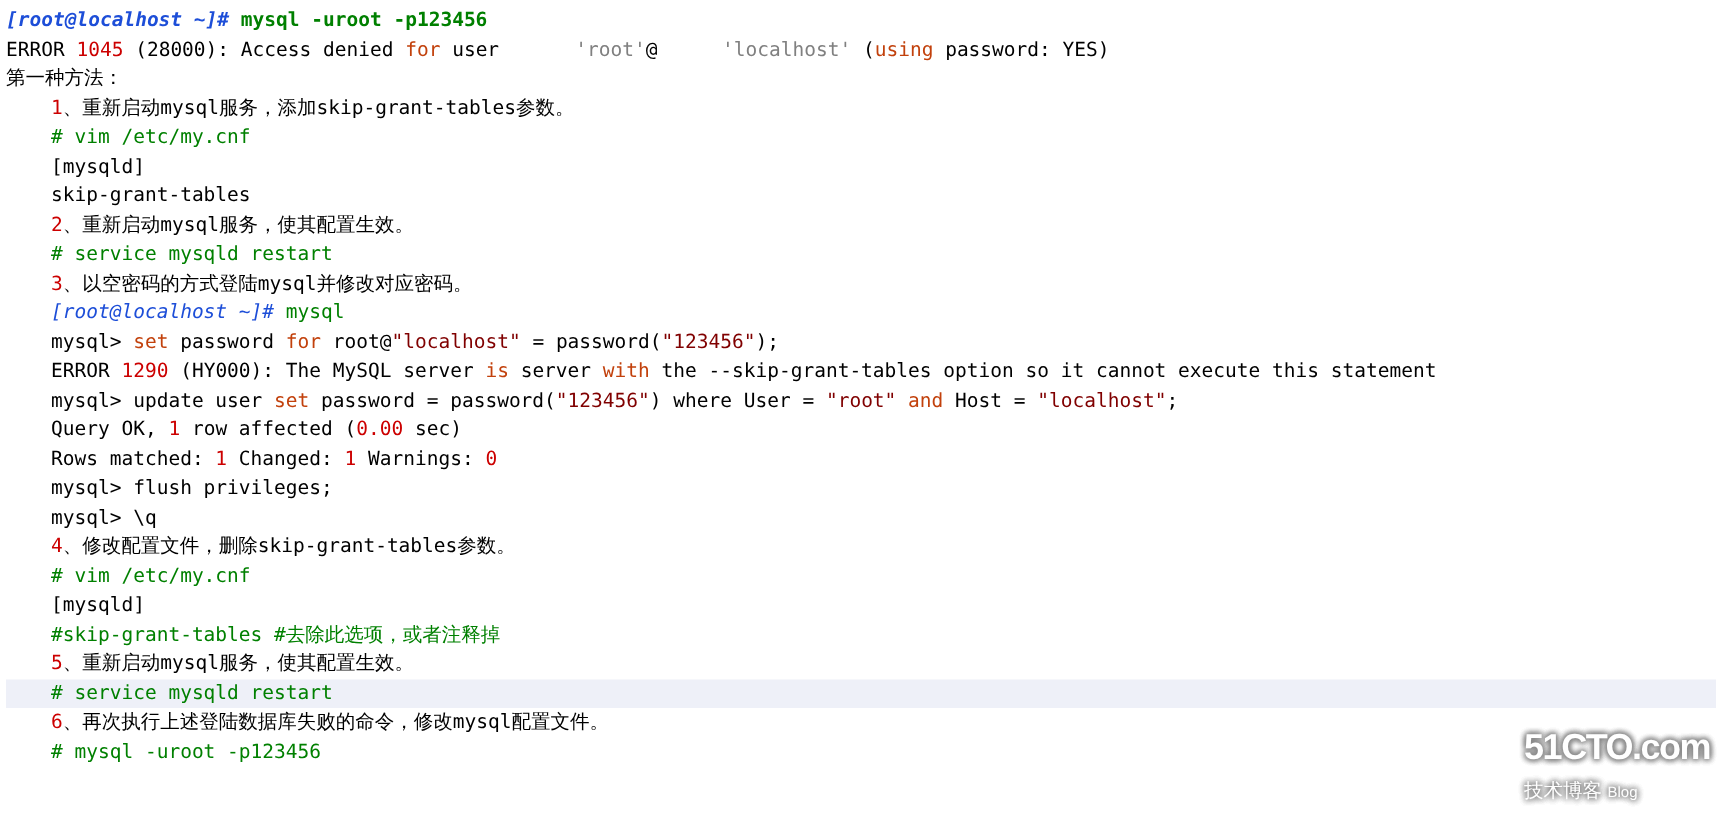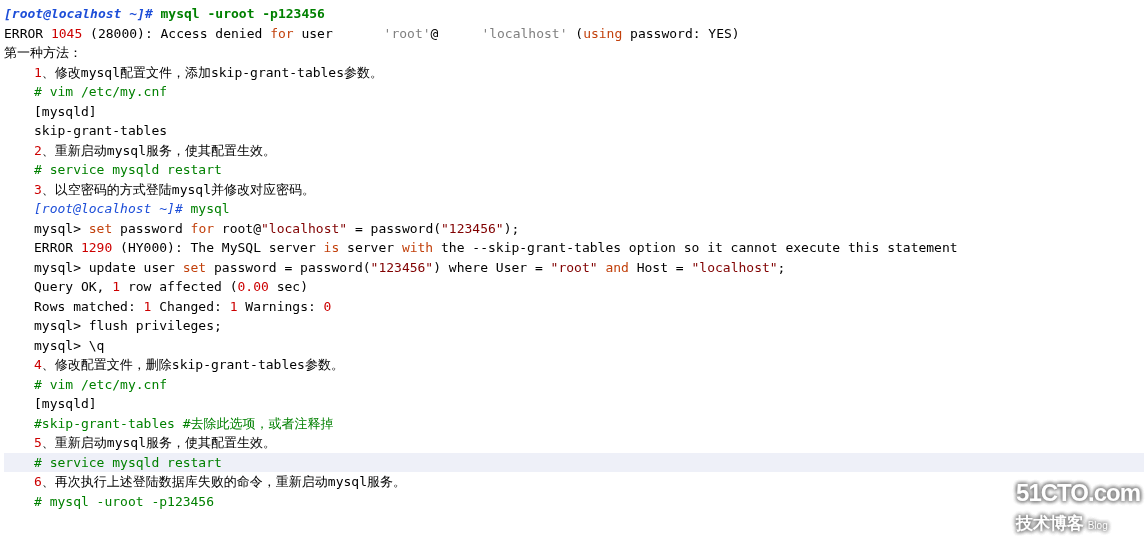--- a/index.html
+++ b/index.html
@@ -26,38 +26,38 @@
       position: fixed;
       right: 8px;
       bottom: 6px;
       text-align: left;
       color: #fff;
       text-shadow: 0 0 4px #888, 0 0 4px #888, 0 0 4px #888, 0 0 4px #888;
       font-family: Arial, sans-serif;
       pointer-events: none;
     }
     .watermark .big  { font-size: 24px; font-weight: bold; letter-spacing: -1px;}
-    .watermark .small{ font-size: 17px; font-weight: bold; margin-top: 31px; }
+    .watermark .small{ font-size: 13px; font-weight: normal; margin-top: 31px; }
     .watermark .tag  { font-size: 10px; margin-top: 36px; }
   </style>
 </head>
 <body>
 
 <div class="line">
   <span class="b c-olive">[root@localhost ~]</span><span class="b c-olive"># </span><span class="b c-green">mysql -uroot -p123456</span>
 </div>
 
 <div class="line">
   <span>ERROR </span><span class="c-red">1045</span><span> (28000): Access denied </span><span class="c-blue">for</span><span> user </span><span class="c-gray">'root'</span><span>@</span><span class="c-gray">'localhost'</span><span> (</span><span class="c-blue">using</span><span> password: YES)</span>
 </div>
 
 <div class="line">第一种方法：</div>
 
 <div class="line indent">
-  <span class="c-red">1</span><span>、修改mysql配置文件，添加skip-grant-tables参数。</span>
+  <span class="c-red">1</span><span>、重新启动mysql服务，添加skip-grant-tables参数。</span>
 </div>
 
 <div class="line indent c-green"># vim /etc/my.cnf</div>
 <div class="line indent">[mysqld]</div>
 <div class="line indent">skip-grant-tables</div>
 
 <div class="line indent">
   <span class="c-red">2</span><span>、重新启动mysql服务，使其配置生效。</span>
 </div>
 
@@ -102,21 +102,21 @@
 <div class="line indent">[mysqld]</div>
 <div class="line indent c-green">#skip-grant-tables #去除此选项，或者注释掉</div>
 
 <div class="line indent">
   <span class="c-red">5</span><span>、重新启动mysql服务，使其配置生效。</span>
 </div>
 
 <div class="line indent hl c-green"># service mysqld restart</div>
 
 <div class="line indent">
-  <span class="c-red">6</span><span>、再次执行上述登陆数据库失败的命令，重新启动mysql服务。</span>
+  <span class="c-red">6</span><span>、再次执行上述登陆数据库失败的命令，修改mysql配置文件。</span>
 </div>
 
 <div class="line indent c-green"># mysql -uroot -p123456</div>
 
 <div class="watermark">
   <div class="big">51CTO.com</div>
   <div>
     <span class="small">技术博客</span>
     <span class="tag">Blog</span>
   </div>

